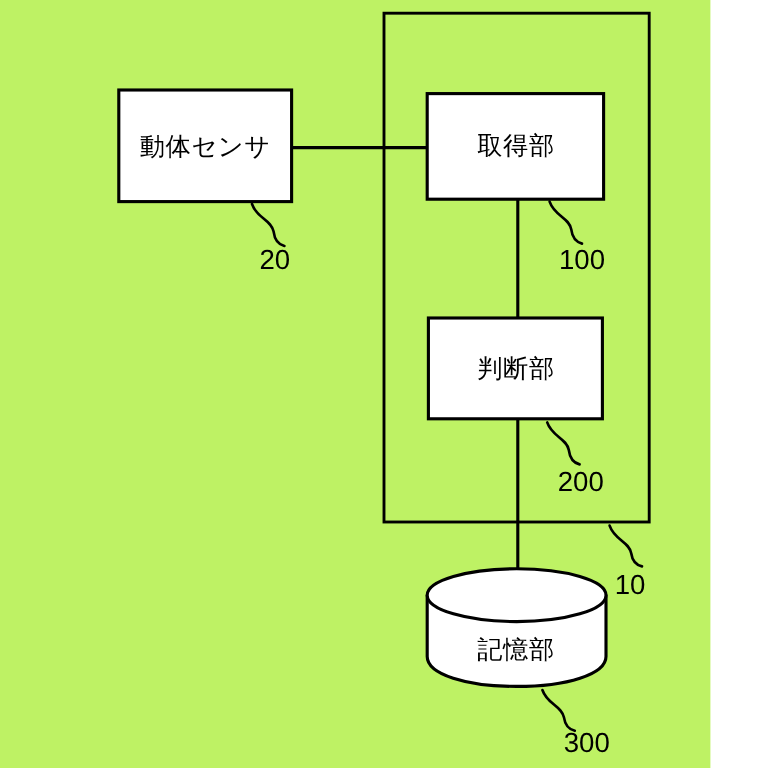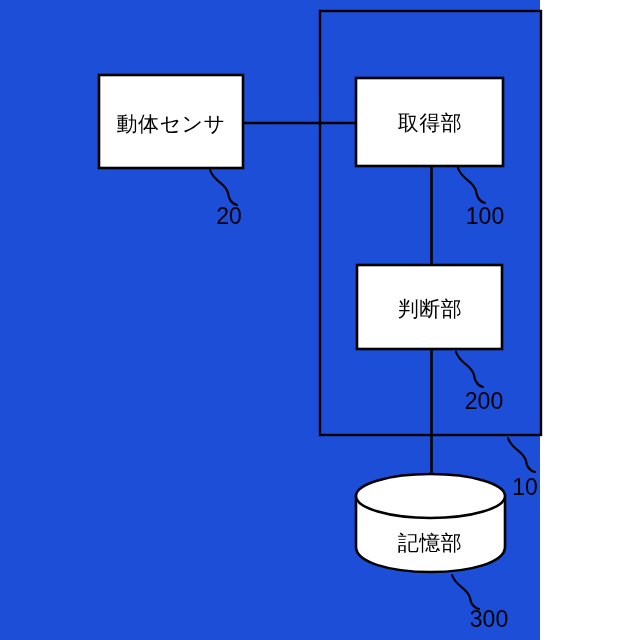--- a/index.html
+++ b/index.html
@@ -9,23 +9,23 @@
     background: #ffffff;
   }
   body {
     width: 640px;
     height: 640px;
     overflow: hidden;
     font-family: "Liberation Sans", "DejaVu Sans", sans-serif;
   }
   #figure-root {
     position: relative;
-    width: 540px;
+    width: 592px;
     height: 640px;
-    background: #1d4ed8;
+    background: #bef264;
   }
   #figure-svg {
     position: absolute;
     left: 0;
     top: 0;
     width: 640px;
     height: 640px;
     display: block;
   }
   .box-stroke {

